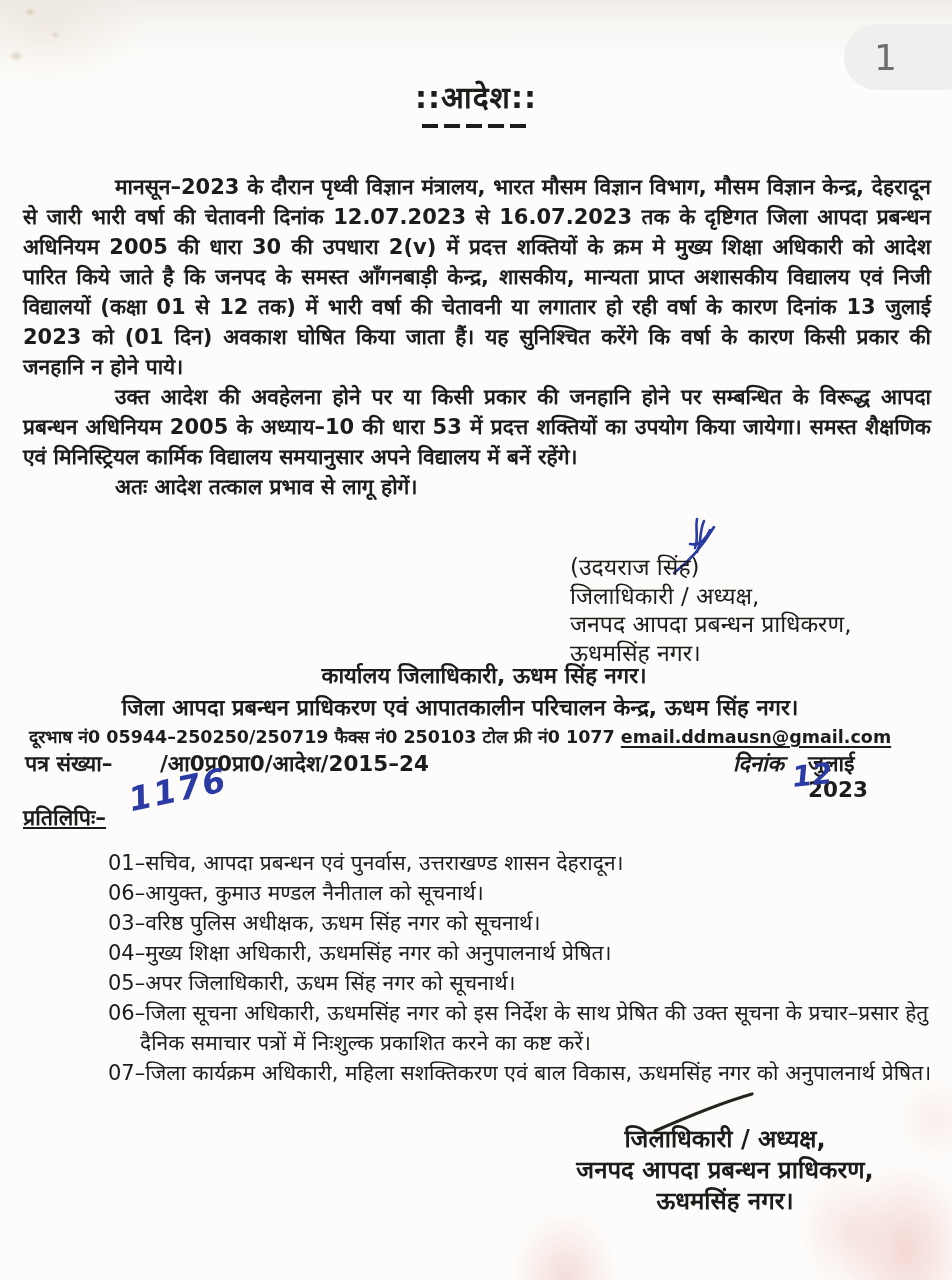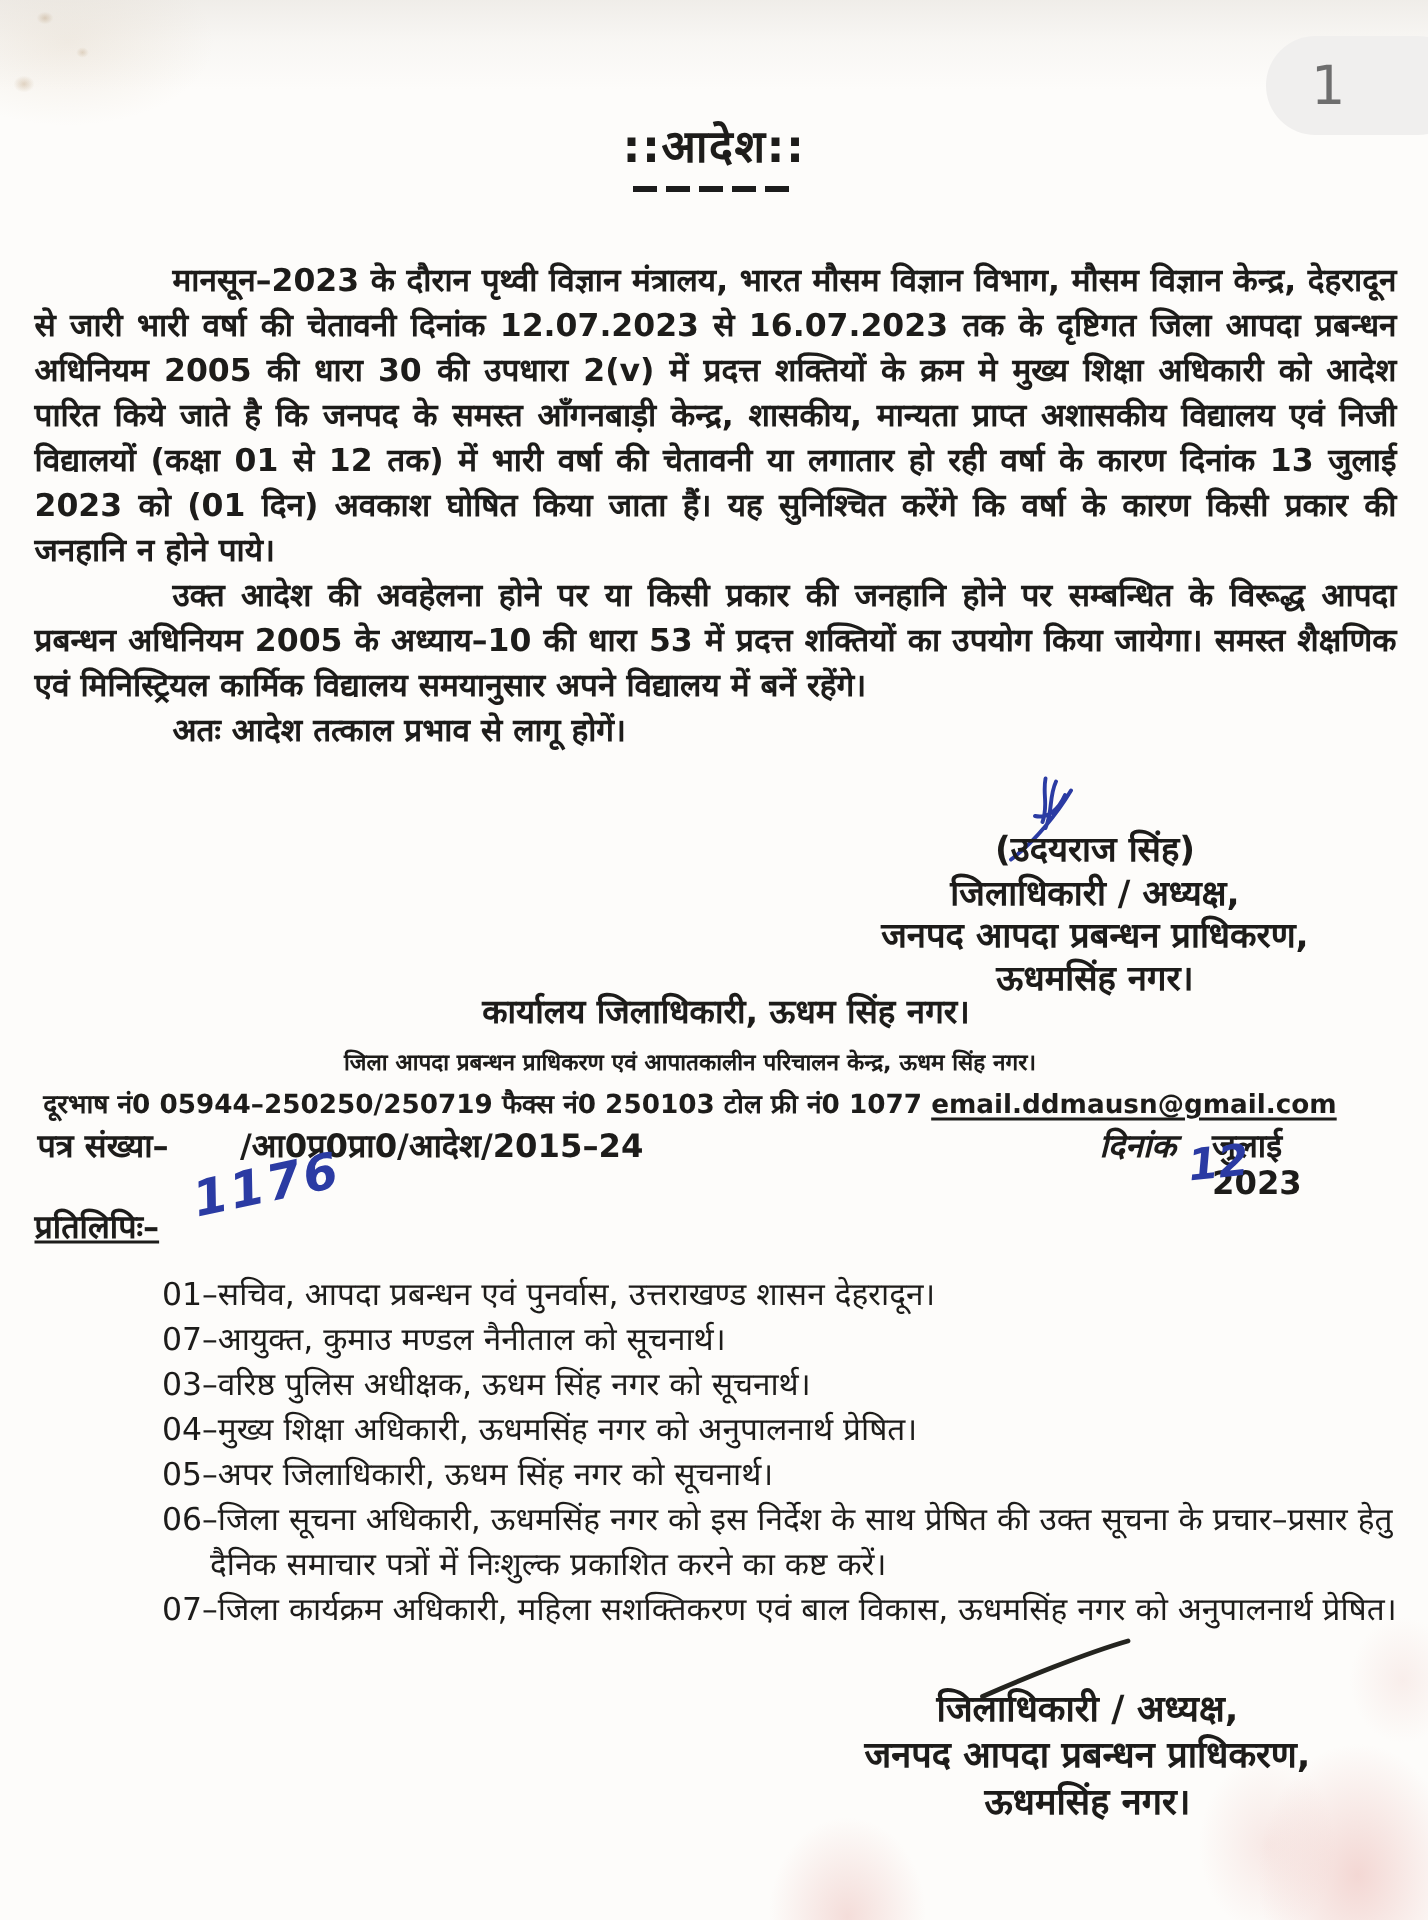--- a/index.html
+++ b/index.html
@@ -44,30 +44,30 @@
     background: repeating-linear-gradient(90deg, #1c1c1c 0 16px, transparent 16px 22px);
   }
   .body-text {
     position: absolute; top: 172px; left: 23px; width: 908px;
     font-size: 21px; line-height: 30px; font-weight: 700;
     text-align: justify;
   }
   .body-text p { margin: 0; text-indent: 92px; }
   .sig-block-1 {
     position: absolute; top: 553px; left: 570px; width: 320px;
-    text-align: center;
-    font-size: 23px; line-height: 28.5px; font-weight: 700;
+    text-align: left;
+    font-size: 23px; line-height: 28.5px; font-weight: 400;
   }
   .sig-scribble-1 { position: absolute; top: 516px; left: 668px; }
   .office-block {
     position: absolute; top: 660px; left: 0; width: 920px;
     text-align: center; font-weight: 700;
   }
   .office-line-1 { font-size: 22px; line-height: 32px; padding-left: 48px; }
-  .office-line-2 { font-size: 15px; line-height: 32px; }
+  .office-line-2 { font-size: 22px; line-height: 32px; }
   .office-contact { font-size: 17.5px; line-height: 26px; }
   .office-email { text-decoration: underline; text-underline-offset: 3px; text-decoration-thickness: 2px; }
   .ref-line { position: absolute; top: 748px; left: 0; width: 800px; height: 30px; font-size: 21.5px; font-weight: 700; }
   .ref-label { position: absolute; left: 25px; top: 0; }
   .ref-number { position: absolute; left: 160px; top: 0; }
   .ref-date-label { position: absolute; left: 733px; top: 0; font-style: italic; }
   .ref-date-rest { position: absolute; left: 808px; top: 0; }
   .handwritten { color: #2b3ba3; font-style: italic; font-weight: 700; }
   .hw-number {
     position: absolute; left: 128px; top: 770px;
@@ -139,21 +139,21 @@
     <span class="ref-date-label">दिनांक</span>
     <span class="ref-date-rest">जुलाई 2023</span>
   </div>
   <div class="handwritten hw-number">1176</div>
   <div class="handwritten hw-date">12</div>
 
   <div class="copies-heading">प्रतिलिपिः–</div>
 
   <div class="copies-list">
     <div class="copy-item">01–सचिव, आपदा प्रबन्धन एवं पुनर्वास, उत्तराखण्ड शासन देहरादून।</div>
-    <div class="copy-item">07–आयुक्त, कुमाउ मण्डल नैनीताल को सूचनार्थ।</div>
+    <div class="copy-item">06–आयुक्त, कुमाउ मण्डल नैनीताल को सूचनार्थ।</div>
     <div class="copy-item">03–वरिष्ठ पुलिस अधीक्षक, ऊधम सिंह नगर को सूचनार्थ।</div>
     <div class="copy-item">04–मुख्य शिक्षा अधिकारी, ऊधमसिंह नगर को अनुपालनार्थ प्रेषित।</div>
     <div class="copy-item">05–अपर जिलाधिकारी, ऊधम सिंह नगर को सूचनार्थ।</div>
     <div class="copy-item">06–जिला सूचना अधिकारी, ऊधमसिंह नगर को इस निर्देश के साथ प्रेषित की उक्त सूचना के प्रचार–प्रसार हेतु दैनिक समाचार पत्रों में निःशुल्क प्रकाशित करने का कष्ट करें।</div>
     <div class="copy-item">07–जिला कार्यक्रम अधिकारी, महिला सशक्तिकरण एवं बाल विकास, ऊधमसिंह नगर को अनुपालनार्थ प्रेषित।</div>
   </div>
 
   <div class="sig-scribble-2">
     <svg width="104" height="44" viewBox="0 0 104 44">
       <path d="M3,41 C28,30 72,12 100,4" fill="none" stroke="#24241f" stroke-width="3.2" stroke-linecap="round"></path>

